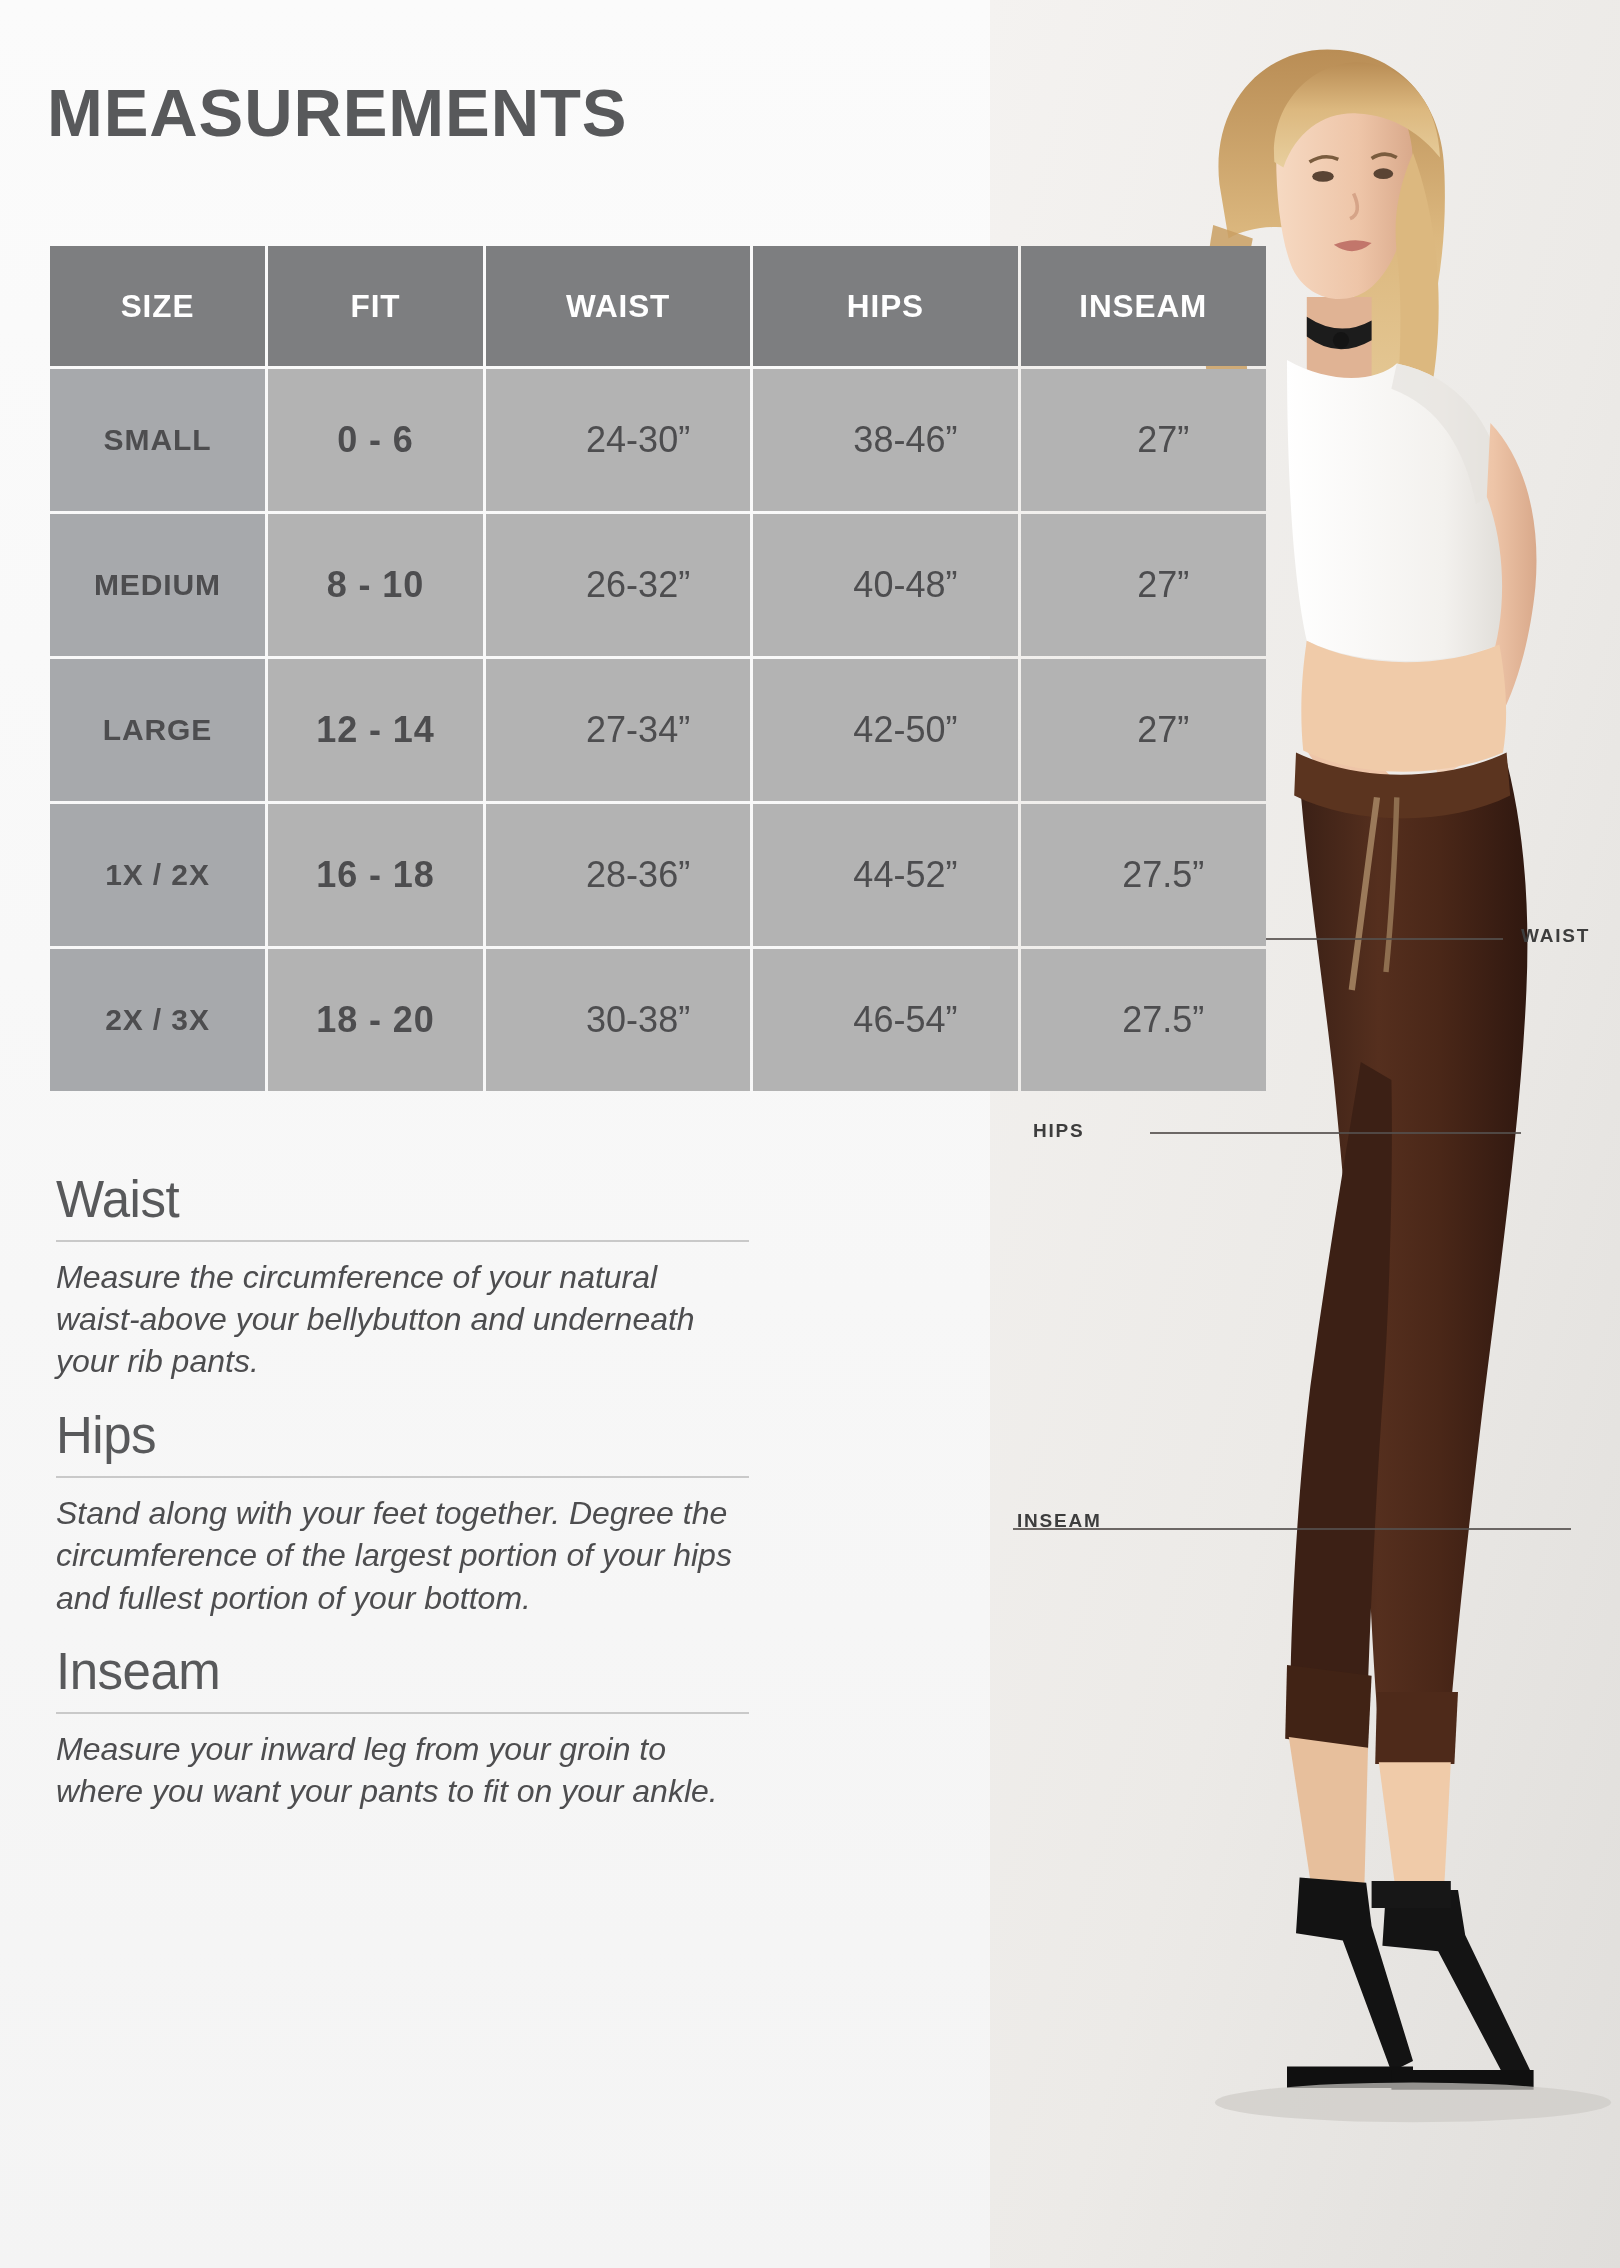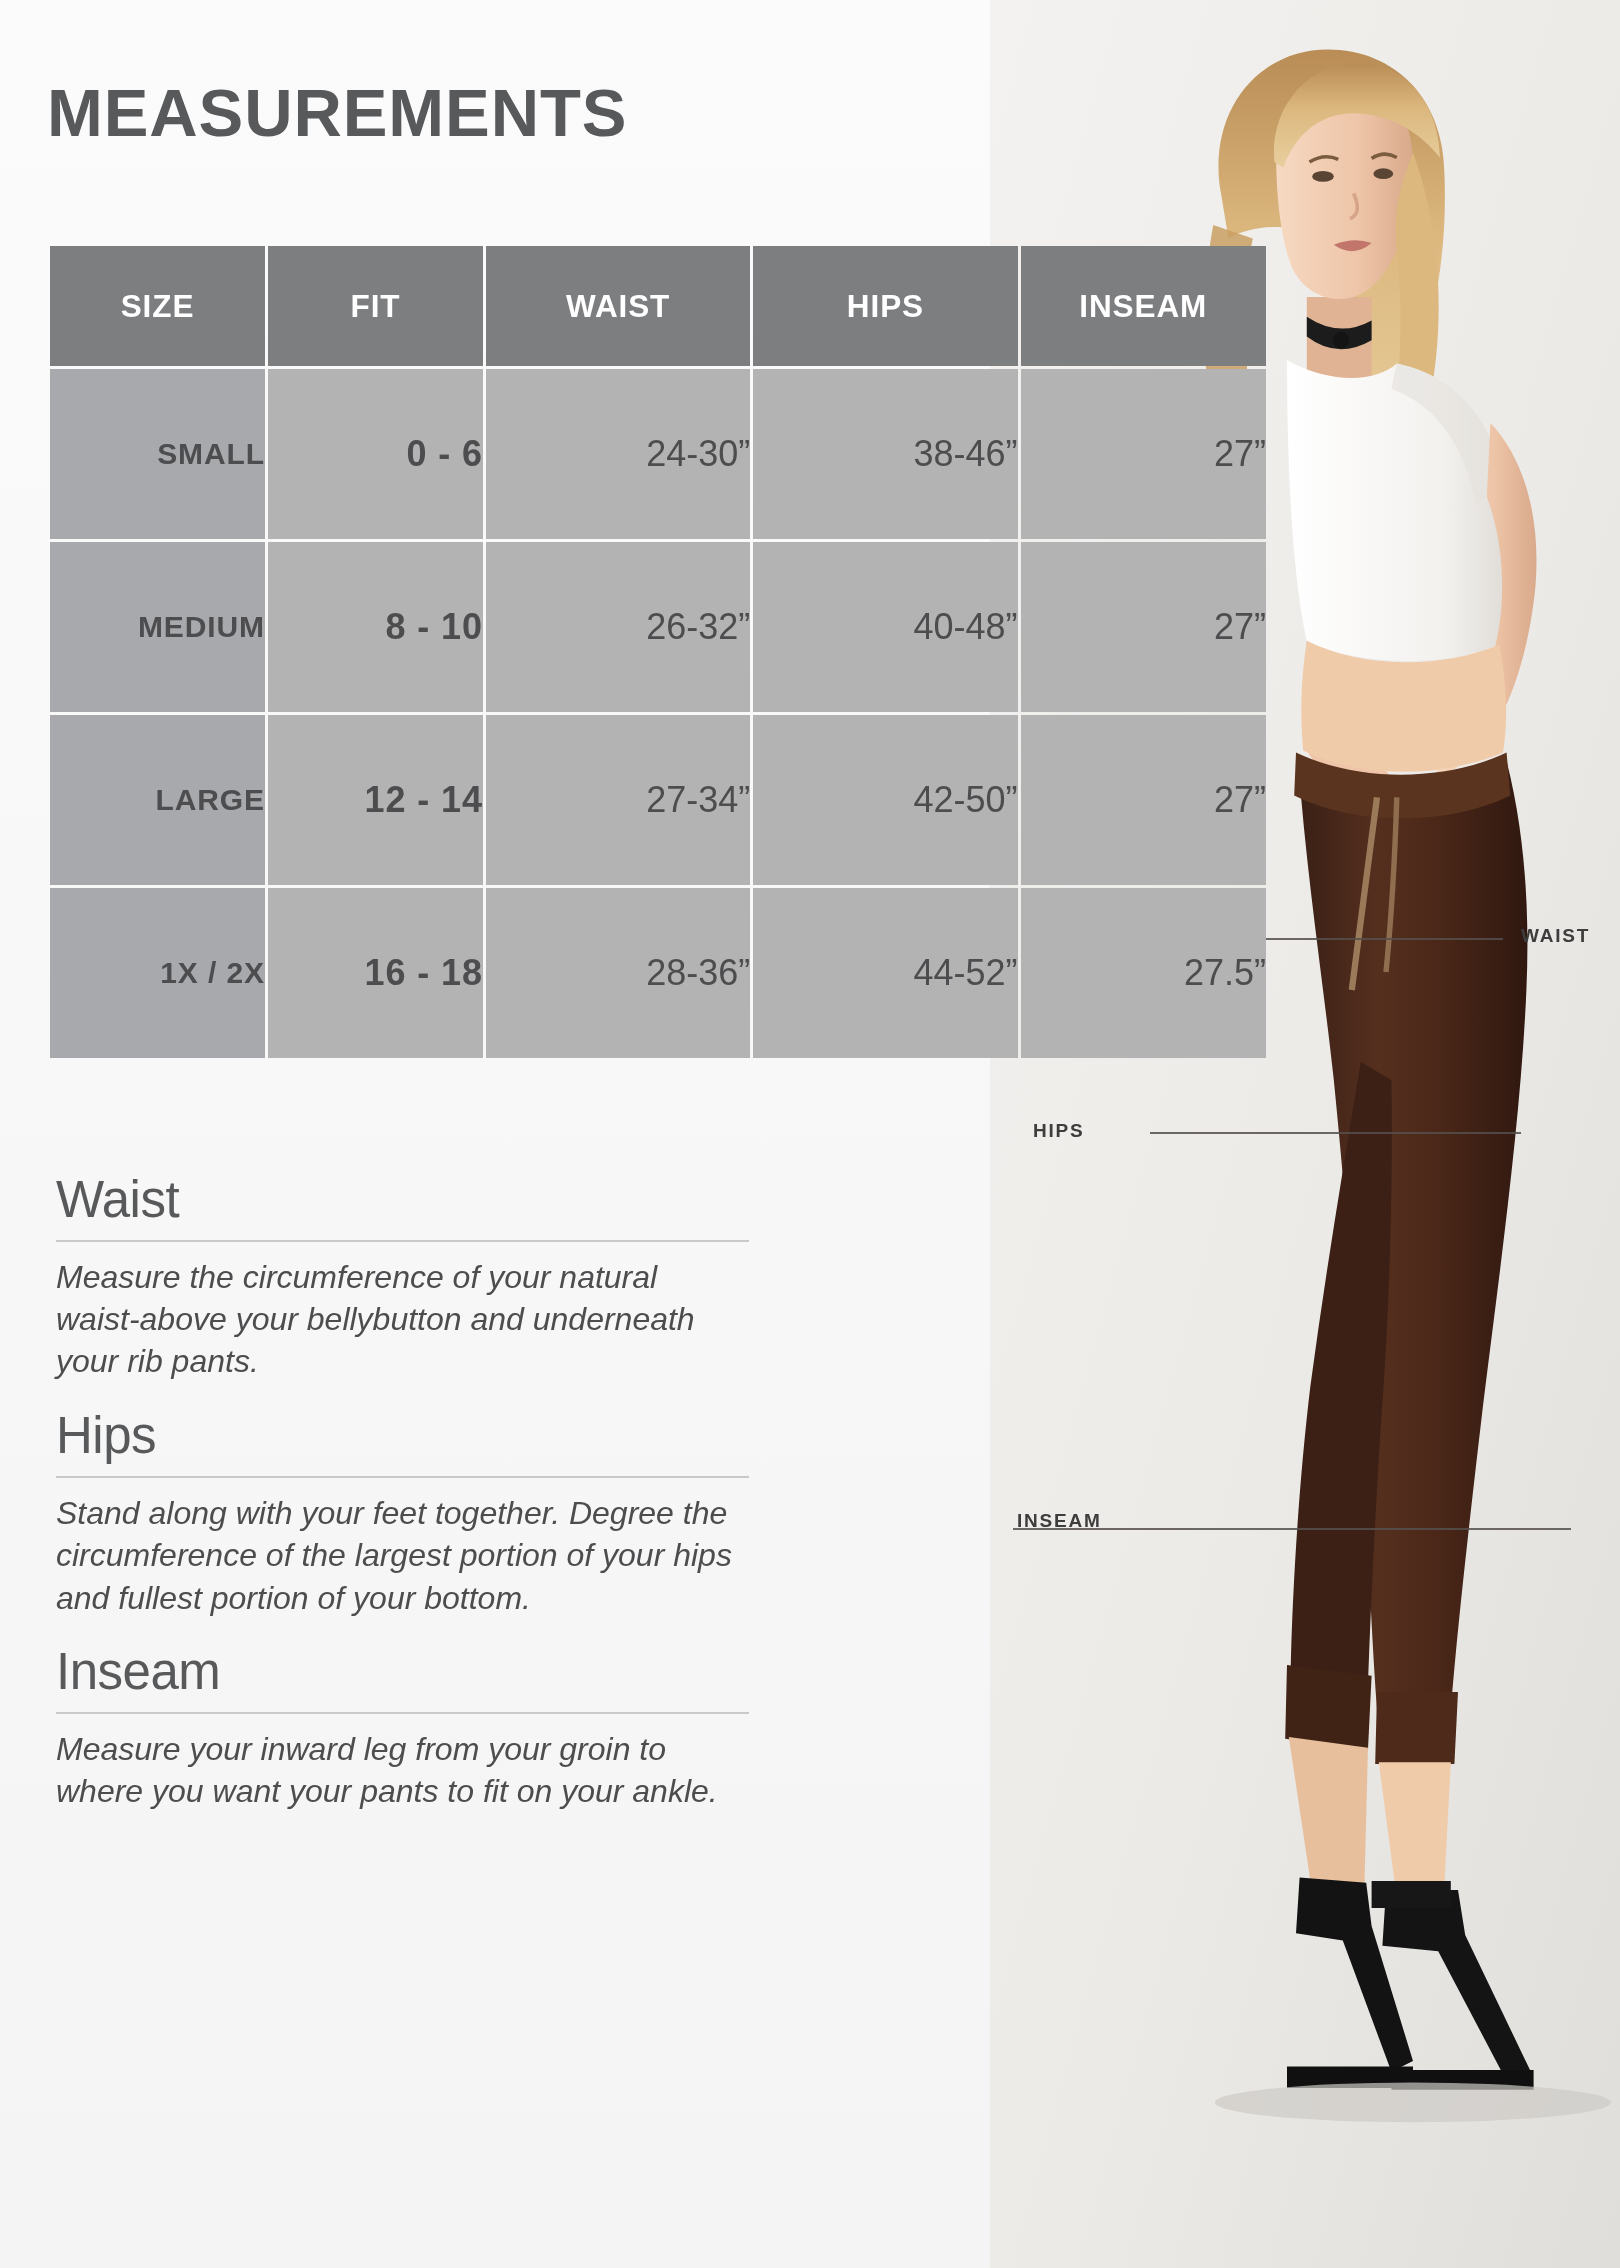--- a/index.html
+++ b/index.html
@@ -55,22 +55,22 @@
     font-size: 31.5px;
     font-weight: bold;
     letter-spacing: 0.9px;
     height: 120px;
     text-align: center;
     vertical-align: middle;
   }
   table.size-table td {
     background: #b3b3b3;
     color: #4d4d4f;
-    height: 170px;
-    text-align: right;
+    height: 142px;
+    text-align: center;
     vertical-align: middle;
     font-size: 34px;
   }
   table.size-table td.c-size {
     background: #a7a9ac;
     font-weight: bold;
     font-size: 30px;
     letter-spacing: 0.9px;
   }
   table.size-table td.c-fit {
@@ -307,20 +307,27 @@
           <td class="c-meas">42-50”</td>
           <td class="c-meas">27”</td>
         </tr>
         <tr>
           <td class="c-size">1X / 2X</td>
           <td class="c-fit">16 - 18</td>
           <td class="c-meas">28-36”</td>
           <td class="c-meas">44-52”</td>
           <td class="c-meas">27.5”</td>
         </tr>
+        <tr>
+          <td class="c-size">2X / 3X</td>
+          <td class="c-fit">18 - 20</td>
+          <td class="c-meas">30-38”</td>
+          <td class="c-meas">46-54”</td>
+          <td class="c-meas">27.5”</td>
+        </tr>
       </tbody>
     </table>
   </div>
 
   <div class="desc">
 
     <div class="desc-block">
       <div class="desc-head">Waist</div>
       <div class="rule short"></div>
       <div class="desc-body">Measure the circumference of your natural waist-above your bellybutton and underneath your rib pants.</div>

